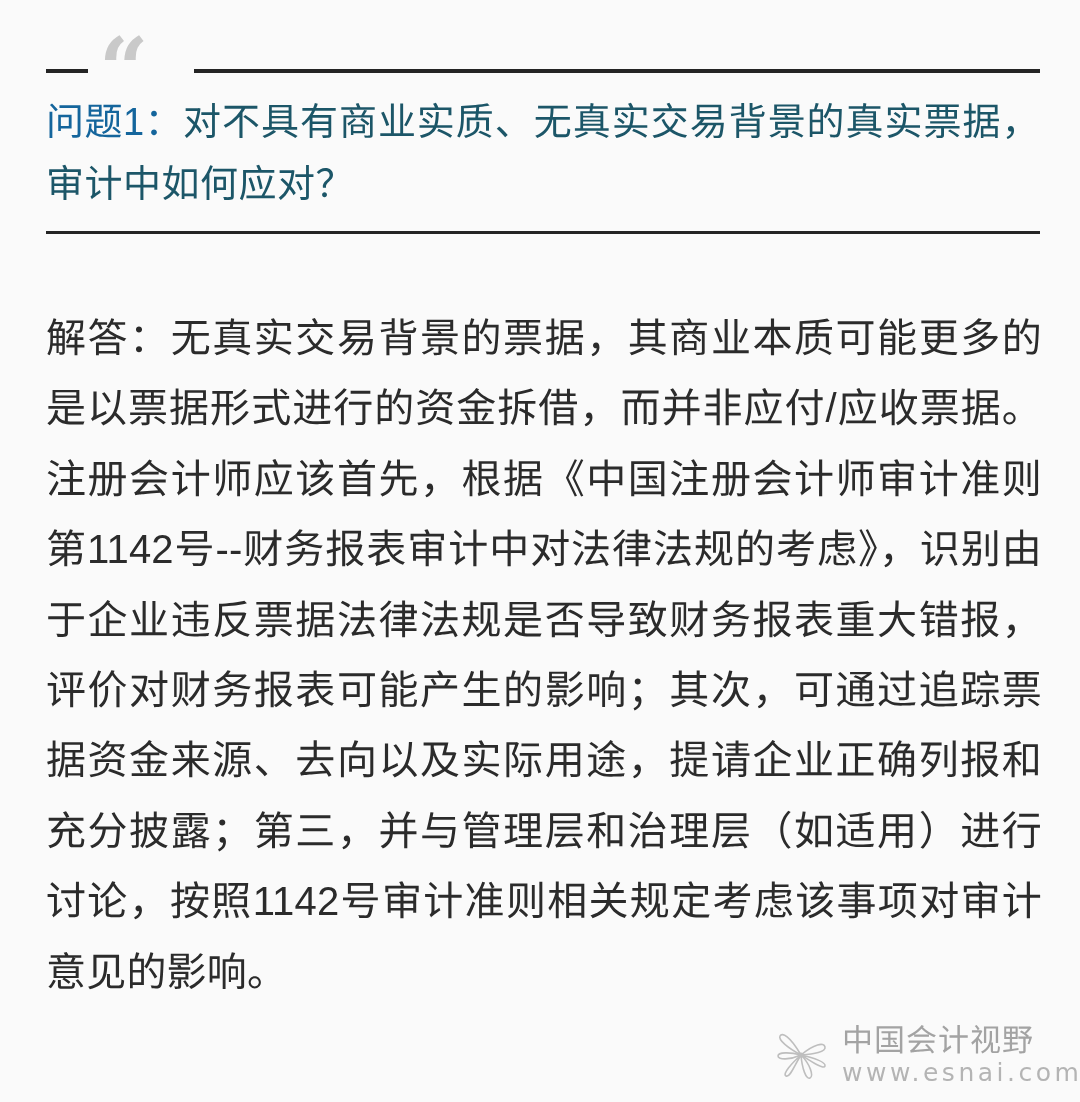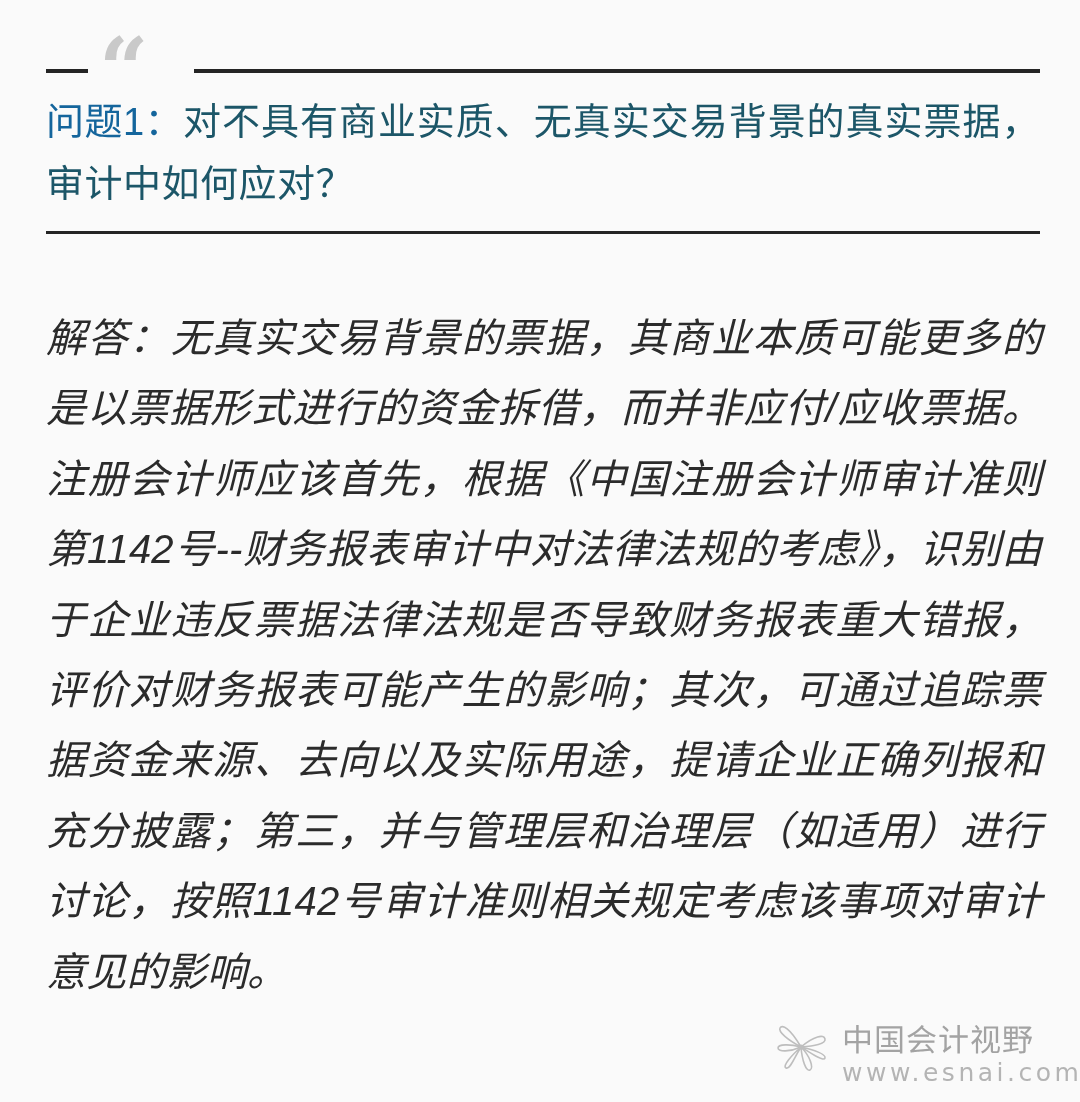--- a/index.html
+++ b/index.html
@@ -96,31 +96,31 @@
     left: 46px;
     top: 303px;
     width: 996px;
     font-size: 40px;
     line-height: 1.76;
     color: #2b2b2b;
     text-align: justify;
     text-justify: inter-ideograph;
     letter-spacing: 0.2px;
     font-weight: 400;
-    font-style: italic;
   }
 
   
   .watermark {
     position: absolute;
     left: 770px;
     top: 1016px;
     width: 290px;
     height: 78px;
     display: flex;
+    align-items: center;
     gap: 8px;
     opacity: 0.62;
     user-select: none;
   }
   .wm-mark {
     width: 64px;
     height: 62px;
     flex: 0 0 64px;
   }
   .wm-text {

